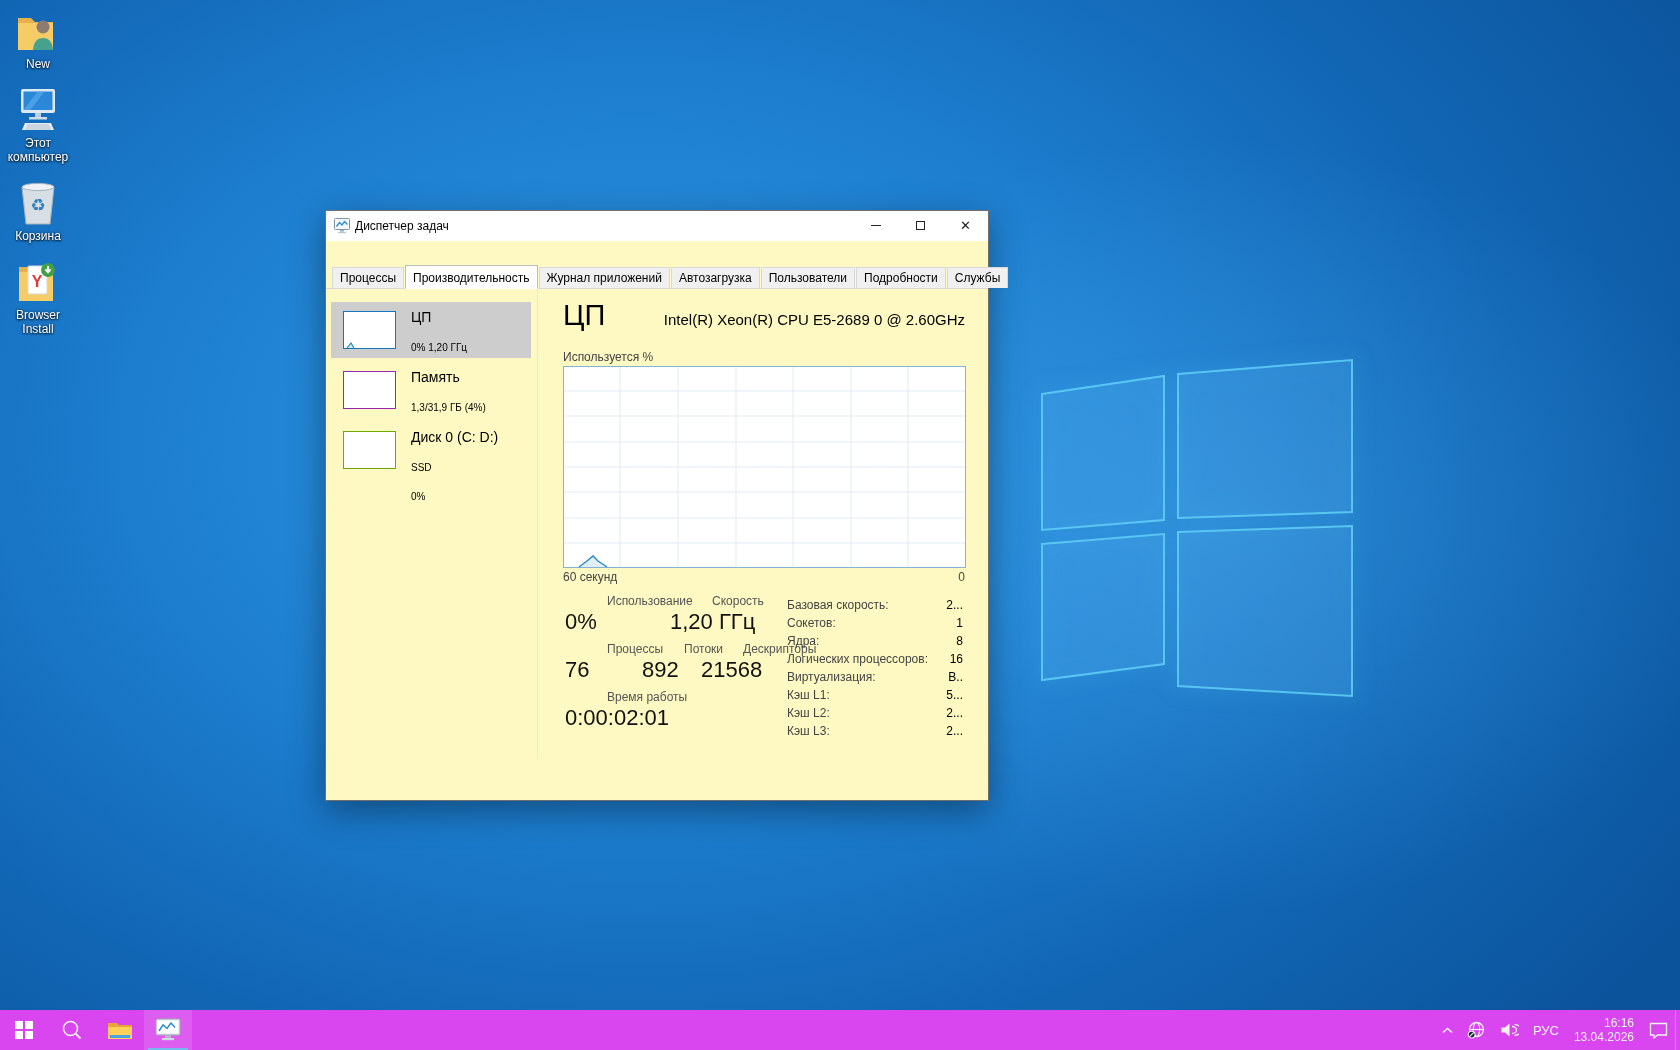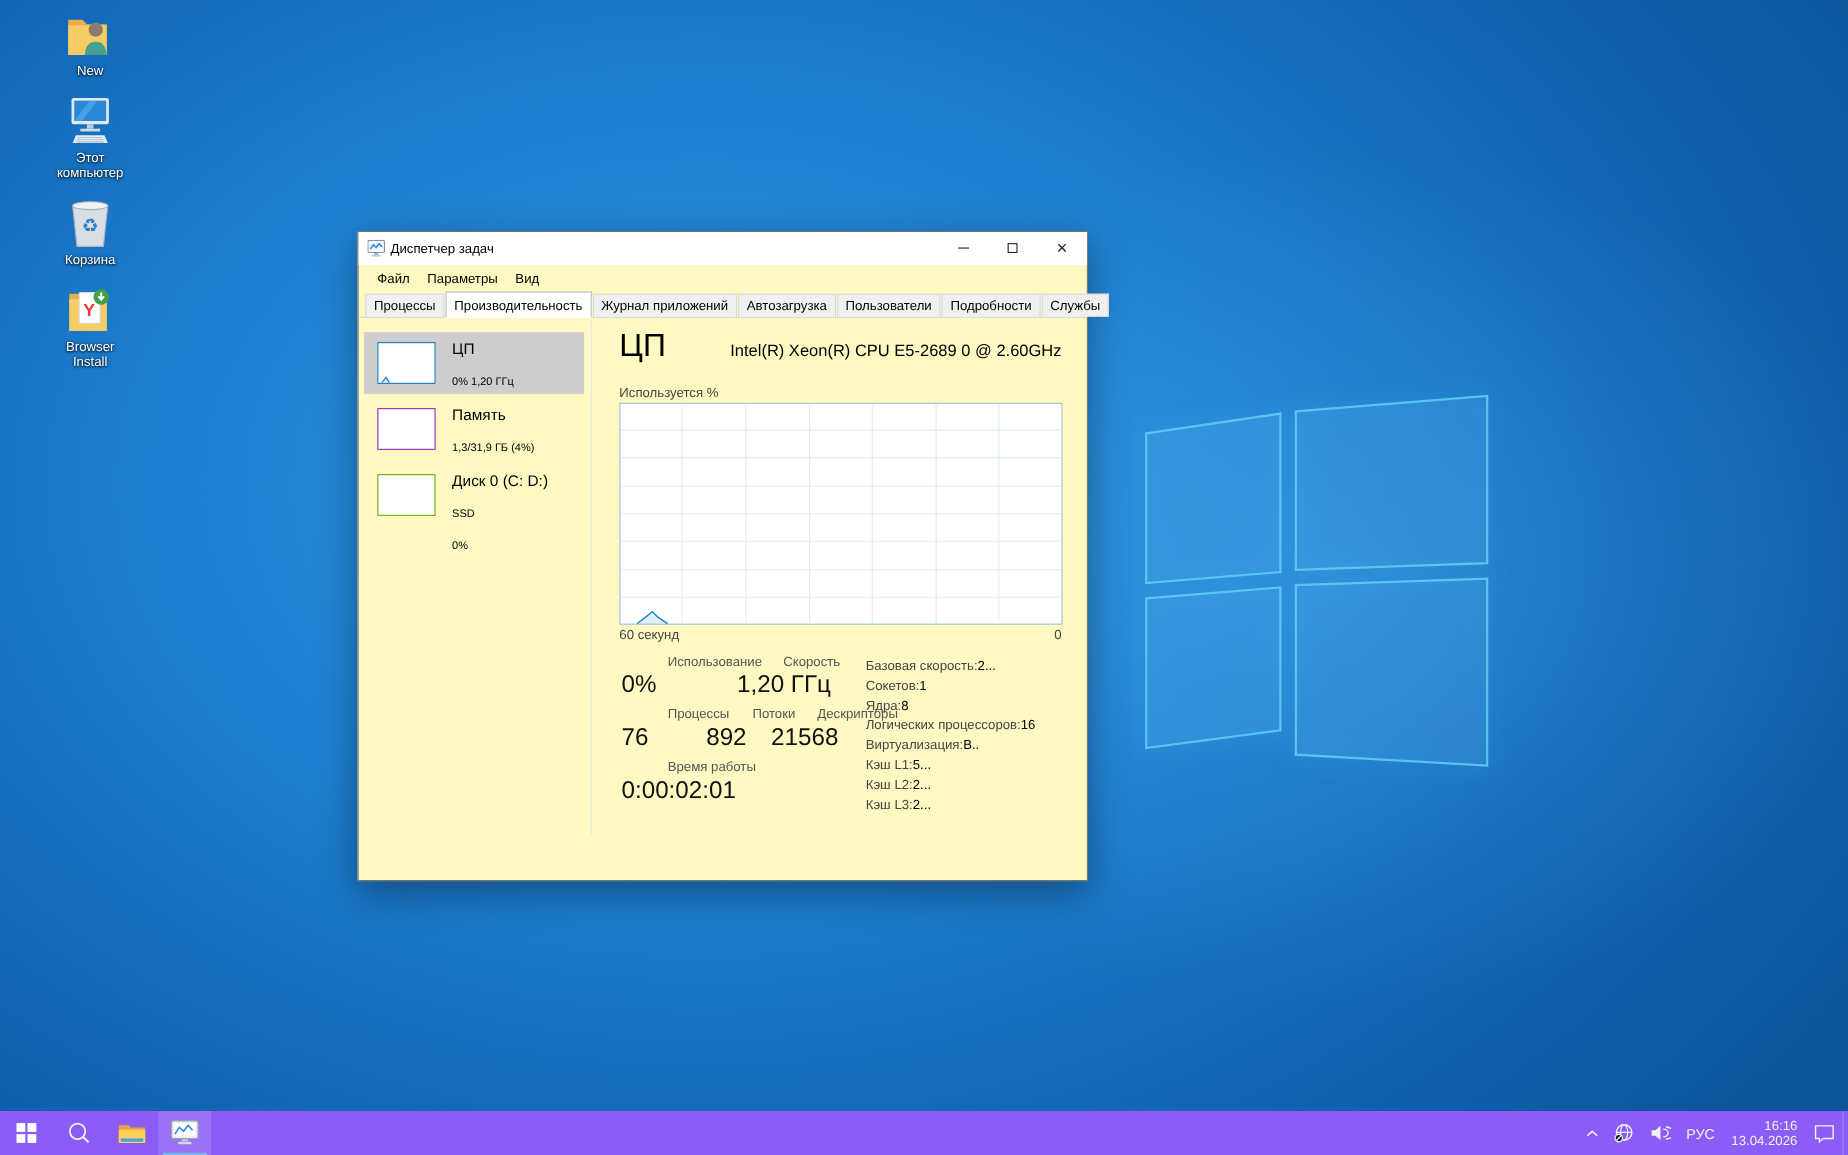--- a/index.html
+++ b/index.html
@@ -5,21 +5,21 @@
   * { box-sizing: border-box; margin: 0; padding: 0; }
   html,body { width:1680px; height:1050px; overflow:hidden; }
   body { font-family:"Liberation Sans", sans-serif; position:relative;
          background:
            radial-gradient(900px 650px at 72% 50%, rgba(80,180,245,.30), rgba(80,180,245,0) 60%),
            radial-gradient(1250px 900px at 38% 42%, #2e97e3 0%, #1d7ecf 40%, #1166b4 70%, #0b539b 100%);
   }
 
   
   .desk-icons { position:absolute; left:6px; top:6px; width:64px; }
-  .desk-icon { width:64px; margin-bottom:14px; text-align:center; cursor:default;margin-left:44px; }
+  .desk-icon { width:64px; margin-bottom:14px; text-align:center; cursor:default; }
   .desk-icon .glyph { height:48px; display:flex; align-items:flex-end; justify-content:center; }
   .desk-icon .cap { margin-top:3px; font-size:12px; line-height:14px; color:#fff;
                     text-shadow:0 1px 2px rgba(0,0,0,.9), 0 0 3px rgba(0,0,0,.55); }
 
   
   .win-logo { position:absolute; left:1040px; top:358px; width:316px; height:352px; }
   .win-logo svg { filter: drop-shadow(0 0 10px rgba(98,200,250,.55)); }
 
   
   .tm { position:absolute; left:325px; top:210px; width:664px; height:591px; background:#fef9c3;
@@ -51,31 +51,31 @@
   .tm-main { position:absolute; left:237px; top:78px; width:402px; height:473px; }
   .cpu-heading { position:absolute; left:0; top:10px; font-size:29px; }
   .cpu-model { position:absolute; right:0; top:22px; font-size:15px; }
   .graph-toplabels { position:absolute; left:0; right:0; top:61px; display:flex; justify-content:space-between; font-size:12px; color:#444;flex-direction:column; }
   .cpu-graph { position:absolute; left:0; top:77px; }
   .graph-botlabels { position:absolute; left:0; right:0; top:281px; display:flex; justify-content:space-between; font-size:12px; color:#444; }
 
   .stat-label { position:absolute; font-size:12px; color:#555; white-space:nowrap;margin-left:42px; }
   .stat-value { position:absolute; font-size:22px; color:#111; white-space:nowrap; }
   .details { position:absolute; left:224px; top:307px; width:176px; }
-  .detail-row { display:flex; height:18px; line-height:18px; font-size:12px; }
+  .detail-row { display:flex; justify-content:space-between; height:18px; line-height:18px; font-size:12px; }
   .detail-row .dl { color:#444; white-space:nowrap; }
   .detail-row .dv { color:#000; }
 
   .tm-footer { position:absolute; left:0; right:0; bottom:0; height:41px; border-top:1px solid #e0e0e0; display:flex; align-items:center; padding-left:10px; }
   .less-circle { width:17px; height:17px; border:1px solid #8a8a8a; border-radius:50%; display:flex; align-items:center; justify-content:center; margin-right:7px; }
   .foot-div { width:1px; height:18px; background:#cfcfcf; margin:0 10px; }
   .res-link { color:#0b6cb8; margin-left:7px; }
 
   
-  .taskbar { position:absolute; left:0; bottom:0; width:1680px; height:40px; background:#8b5cf6; display:flex; align-items:stretch; color:#f2f2f2; }
+  .taskbar { position:absolute; left:0; bottom:0; width:1680px; height:40px; background:#d946ef; display:flex; align-items:stretch; color:#f2f2f2; }
   .tb-cell { width:48px; display:flex; align-items:center; justify-content:center; position:relative; }
   .tb-cell.active { background:rgba(255,255,255,.13); }
   .tb-cell.active::after { content:""; position:absolute; left:4px; right:4px; bottom:0; height:2px; background:#76b9ed; }
   .start-grid { display:grid; grid-template-columns:8px 8px; grid-template-rows:8px 8px; gap:2px; }
   .start-grid i { background:#fdfdfd; }
   .tb-tray { margin-left:auto; display:flex; align-items:center; height:40px; }
   .tray-cell { padding:0 7px; height:40px; display:flex; align-items:center; justify-content:center; }
   .tray-lang { font-size:13px; }
   .tray-clock { text-align:right; font-size:12px; line-height:14px; padding:0 8px; }
   .show-desktop { width:5px; height:40px; border-left:1px solid rgba(255,255,255,.25); }
@@ -166,25 +166,20 @@
         </span>
       <span class="tm-ctl">
           <i class="ic-max"></i>
         </span>
       <span class="tm-ctl">
           <span class="ic-close">✕</span>
         </span>
     </div>
   </div>
 
-  <div class="tm-menubar">
-    <span class="tm-menu-item">Файл</span>
-    <span class="tm-menu-item">Параметры</span>
-    <span class="tm-menu-item">Вид</span>
-  </div>
 
   <div class="tm-tabstrip">
     <span class="tm-tab">Процессы</span>
     <span class="tm-tab active">Производительность</span>
     <span class="tm-tab">Журнал приложений</span>
     <span class="tm-tab">Автозагрузка</span>
     <span class="tm-tab">Пользователи</span>
     <span class="tm-tab">Подробности</span>
     <span class="tm-tab">Службы</span>
   </div>

